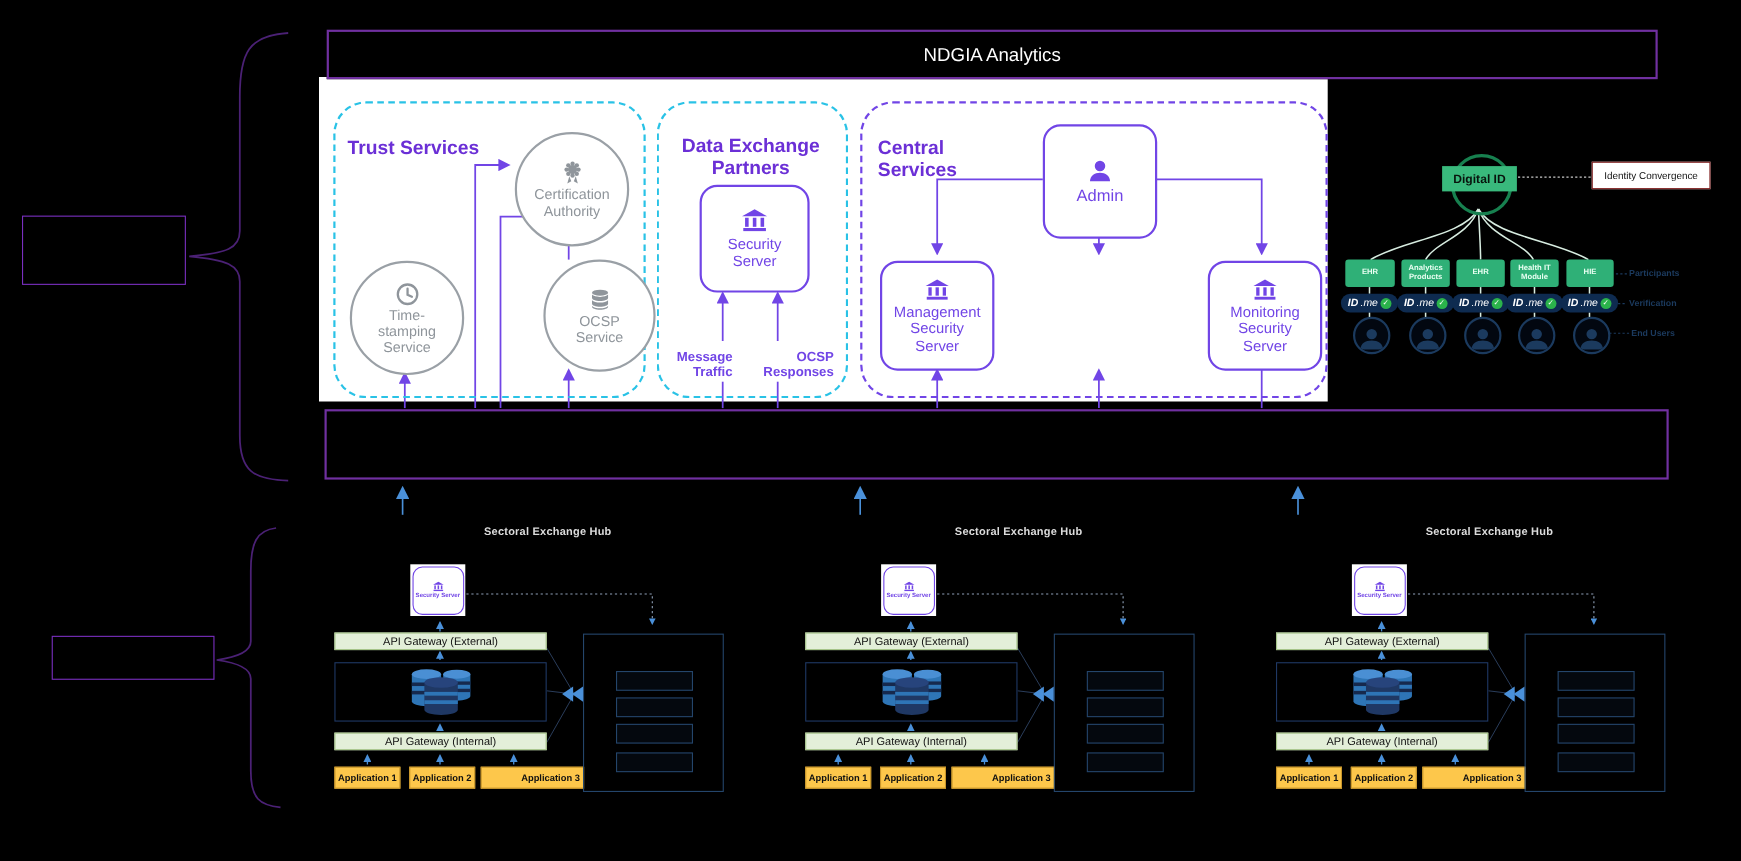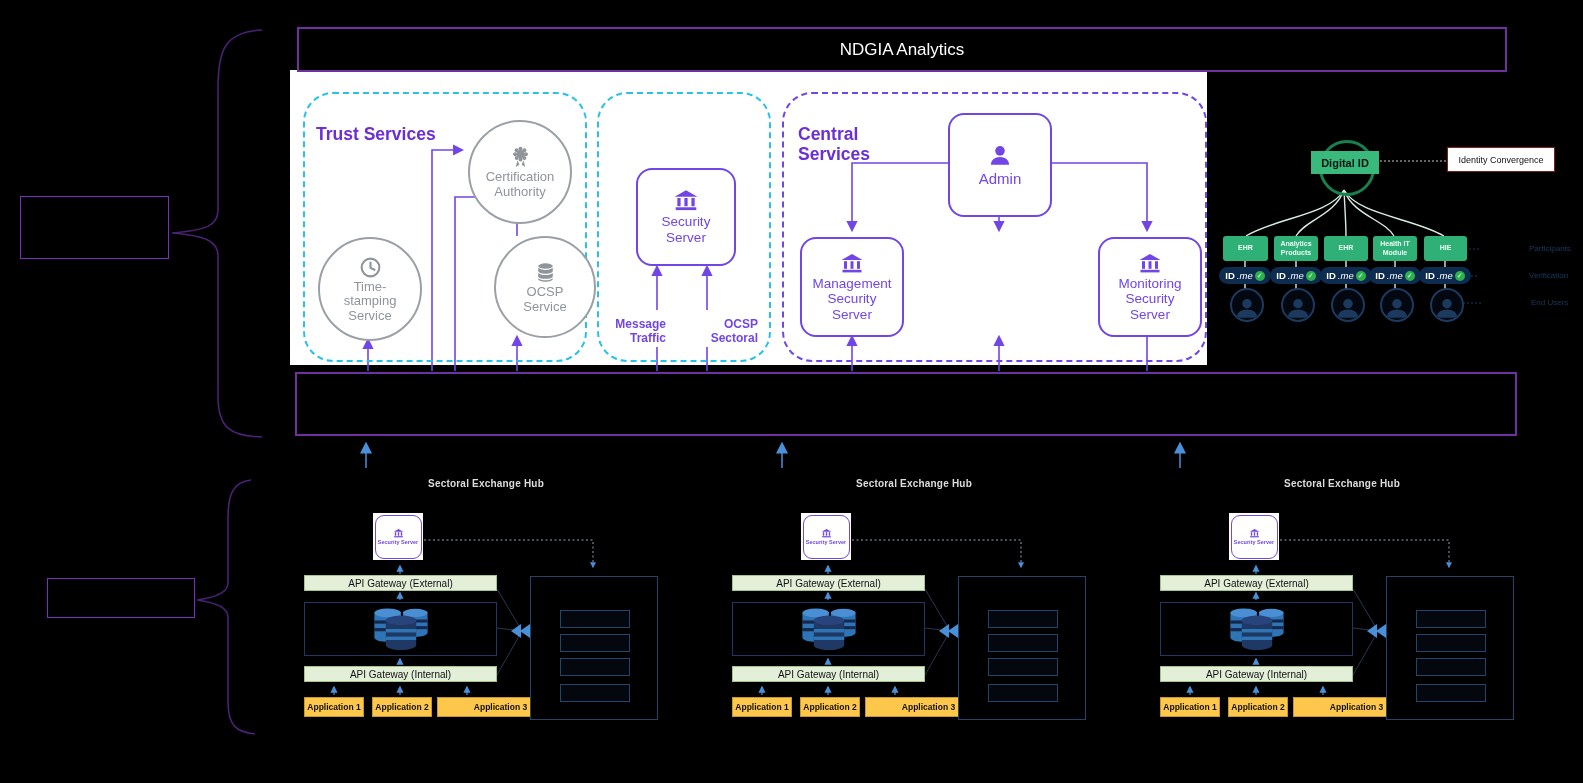--- a/index.html
+++ b/index.html
@@ -25,30 +25,30 @@
   .ring{left:1319px;top:140px;width:50px;height:50px;border:3.5px solid #17804f;border-radius:50%;}
   .didbox{left:1311px;top:151px;width:68px;height:23px;background:#39b97c;color:#08140d;display:flex;
     align-items:center;justify-content:center;font-size:11px;font-weight:600;z-index:4;}
   .callout{left:1447px;top:147px;width:106px;height:23px;background:#fff;border:1px solid #7f1d1d;color:#111;
     display:flex;align-items:center;justify-content:center;font-size:9px;}
   .party{top:236px;height:25px;background:#2fb077;border-radius:3px;color:#eafff3;font-size:7px;font-weight:700;
     display:flex;align-items:center;justify-content:center;text-align:center;line-height:1.25;padding:0 1px;box-sizing:border-box;}
   .pill{top:267px;width:52px;height:17px;background:#0e2b50;border-radius:9px;color:#fff;font-size:9.5px;
     display:flex;align-items:center;justify-content:center;gap:2px;}
   .pill i{font-style:italic;}
-  .pill b{font-weight:700;}
+  .pill b{font-weight:700;font-style:italic;}
   .chk{width:10px;height:10px;border-radius:50%;background:#2bb34b;color:#fff;font-size:7px;line-height:10px;
     text-align:center;display:inline-block;}
   .avatar{top:288px;width:30px;height:30px;border:2.5px solid #1b3a5e;border-radius:50%;background:#020710;
     display:flex;align-items:flex-end;justify-content:center;overflow:hidden;}
-  .rowlab{color:#1b3a5e;font-size:8px;font-weight:400;margin-left:48px;}
+  .rowlab{color:#1b3a5e;font-size:8px;font-weight:700;}
   
   .hub{position:absolute;top:470px;width:380px;height:252px;z-index:3;}
   .hub>*{position:absolute;}
-  .hubtitle{left:0;top:8px;width:380px;text-align:center;color:#dcdcdc;font-size:10px;font-weight:600;letter-spacing:.2px;}
+  .hubtitle{left:12px;top:8px;width:380px;text-align:center;color:#dcdcdc;font-size:10px;font-weight:600;letter-spacing:.2px;}
   .ssouter{left:77px;top:43px;width:50px;height:47px;background:#fff;display:flex;align-items:center;justify-content:center;}
   .ssinner{width:45px;height:42px;border:1.5px solid #7145e6;border-radius:9px;display:flex;flex-direction:column;
     align-items:center;justify-content:center;color:#7145e6;font-size:5.5px;line-height:1.2;text-align:center;font-weight:600;background:#fff;}
   .gw{left:8px;width:191px;height:14px;background:#e3efd9;border:1px solid #a5c489;color:#111;font-size:10px;
     display:flex;align-items:center;justify-content:center;}
   .gwext{top:105px;} .gwint{top:196px;}
   .dbbox{left:8px;top:132px;width:191px;height:52px;border:1.2px solid #1f3864;display:flex;align-items:center;
     justify-content:center;background:#000;}
   .app{top:227px;height:18px;background:#fdc74b;border:1px solid #c9962a;color:#111;font-size:8.5px;font-weight:600;
     display:flex;align-items:center;justify-content:center;}
@@ -237,36 +237,37 @@
     <svg viewBox="0 0 24 24" width="25" height="25" fill="#8f959b">
       <ellipse cx="12" cy="5.8" rx="7" ry="2.6"></ellipse>
       <path d="M5 7.5 v3 c0 1.4 3.1 2.6 7 2.6 s7-1.2 7-2.6 v-3 c-1.3 1.2-3.8 2-7 2 s-5.7-.8-7-2z"></path>
       <path d="M5 12.5 v3 c0 1.4 3.1 2.6 7 2.6 s7-1.2 7-2.6 v-3 c-1.3 1.2-3.8 2-7 2 s-5.7-.8-7-2z"></path>
       <path d="M5 17.5 v.7 c0 1.4 3.1 2.6 7 2.6 s7-1.2 7-2.6 v-.7 c-1.3 1.2-3.8 2-7 2 s-5.7-.8-7-2z"></path>
     </svg>
     <div style="width:70px;">OCSP Service</div>
   </div>
 
   <div class="abs dcyan z3" style="left:597px;top:92px;width:170px;height:266px;"></div>
+  <div class="abs sectitle z3" style="left:601px;top:99px;width:163px;text-align:center;">Data Exchange Partners</div>
 
   <div class="abs pnode z3" style="left:636px;top:168px;width:96px;height:94px;">
     <svg viewBox="0 0 24 24" width="26" height="26">
       <g fill="#7145e6">
           <path d="M12 2 L22.5 8 H1.5 Z"></path>
           <rect x="4" y="9.2" width="3" height="7.6"></rect>
       <rect x="10.5" y="9.2" width="3" height="7.6"></rect>
           <rect x="17" y="9.2" width="3" height="7.6"></rect>
       <rect x="2.5" y="17.8" width="19" height="2.6"></rect>
         </g>
     </svg>
     <div style="width:70px;">Security Server</div>
   </div>
 
   <div class="abs flowlabel z3" style="left:602px;top:318px;width:64px;">Message Traffic</div>
-  <div class="abs flowlabel z3" style="left:686px;top:318px;width:72px;">OCSP Sectoral</div>
+  <div class="abs flowlabel z3" style="left:686px;top:318px;width:72px;">OCSP Responses</div>
 
   <div class="abs dpurple z3" style="left:782px;top:92px;width:421px;height:266px;"></div>
   <div class="abs sectitle z3" style="left:798px;top:101px;width:105px;">Central Services</div>
 
   <div class="abs pnode z3" style="left:948px;top:113px;width:100px;height:100px;font-size:15px;">
     <svg viewBox="0 0 24 24" width="28" height="28" fill="#7145e6">
       <circle cx="12" cy="7.6" r="4.1"></circle>
         <path d="M4.2 19.6 c0-4.3 3.5-6.8 7.8-6.8 s7.8 2.5 7.8 6.8 z"></path>
     </svg>
     <div>Admin</div>

